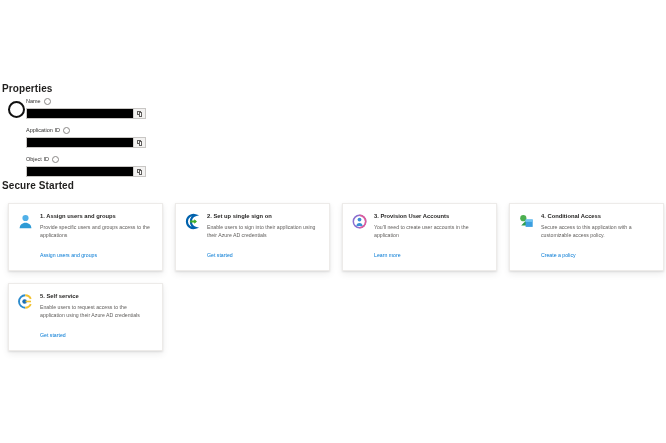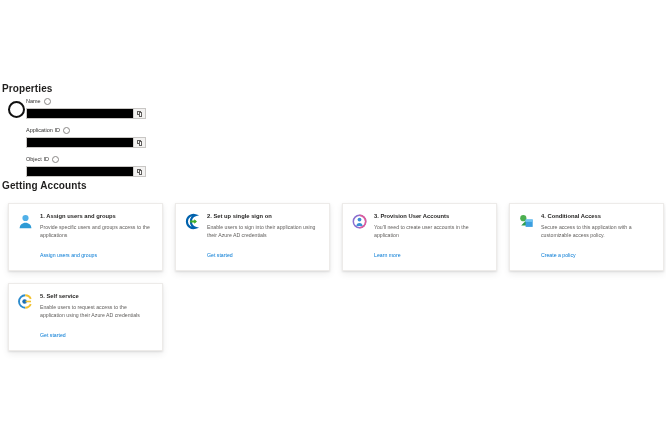--- a/index.html
+++ b/index.html
@@ -230,21 +230,21 @@
           <div class="field-value" title="Object ID"></div>
           <div class="copy-button">
             <span class="copy-glyph"></span>
           </div>
         </div>
       </div>
 
     </div>
   </div>
 
-  <div class="section-title" id="getting-started-title">Getting Accounts</div>
+  <div class="section-title" id="getting-started-title">Secure Started</div>
 
   <div class="cards">
 
     <div class="card-row">
 
       <div class="card">
         <div class="card-icon">
           <svg width="17" height="17" viewBox="0 0 17 17">
             <circle cx="8.5" cy="5" r="3.1" fill="#50b0e8"></circle>
             <path d="M2.6 15.3c0-3.4 2.7-5.6 5.9-5.6s5.9 2.2 5.9 5.6z" fill="#2e9bd6"></path>

